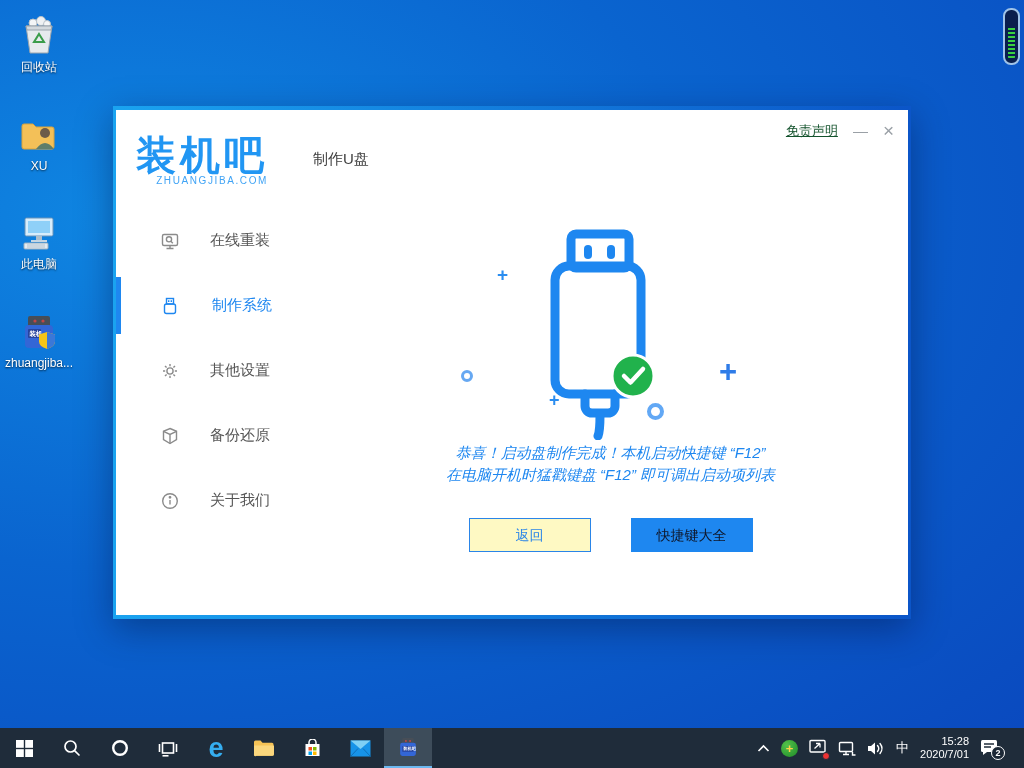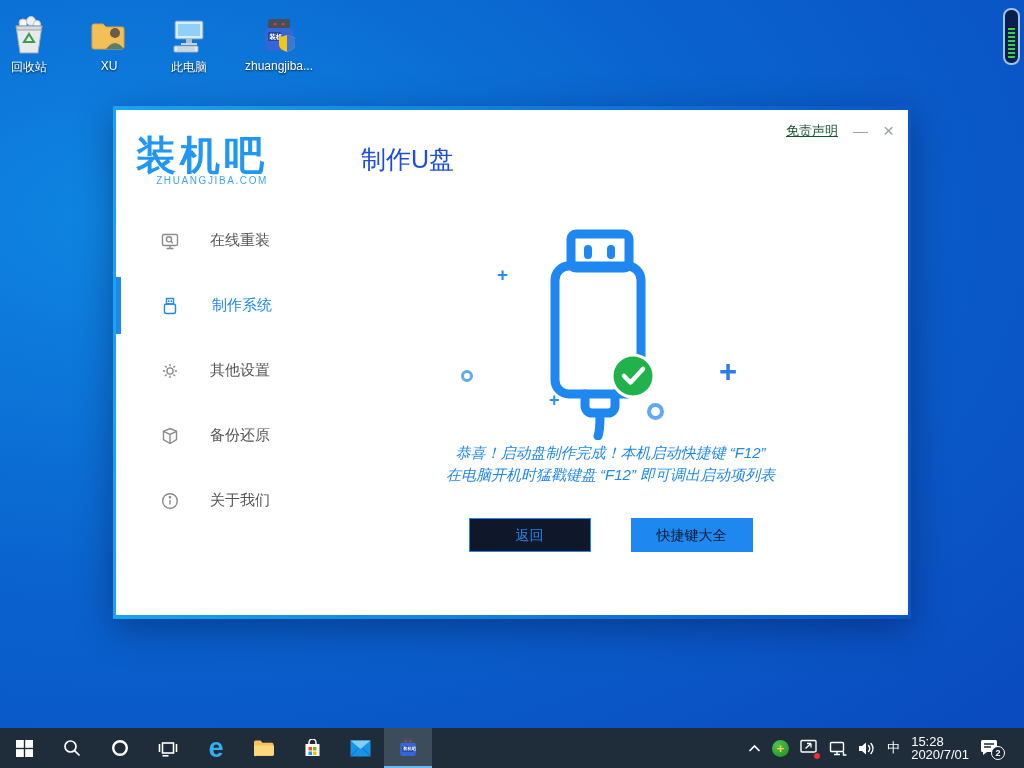--- a/index.html
+++ b/index.html
@@ -4,42 +4,42 @@
 <style>
   * { margin:0; padding:0; box-sizing:border-box; }
   html,body { width:1024px; height:768px; overflow:hidden; }
   body {
     position:relative;
     font-family:"Liberation Sans", sans-serif;
     background: radial-gradient(ellipse at 12% 28%, #0f86e2 0%, #0a64cf 45%, #0a48be 100%);
   }
 
   
-  .desktop-icons { position:absolute; left:8px; top:14px; width:62px; display:flex; flex-direction:row; gap:38px; align-items:flex-start; z-index:1; }
+  .desktop-icons { position:absolute; left:8px; top:14px; width:62px; display:flex; flex-direction:column; gap:38px; align-items:flex-start; z-index:1; }
   .dicon { display:flex; flex-direction:column; align-items:center; gap:3px; width:100%; cursor:default; }
   .dicon-img { width:42px; height:42px; }
   .dicon-label { color:#fff; font-size:12px; text-shadow:0 1px 2px rgba(0,0,0,.75); text-align:center; white-space:nowrap; }
 
   
   .vol-gauge { position:absolute; left:1003px; top:8px; width:17px; height:57px; border:2px solid #9fc3e8; border-radius:8px; background:#0a1f4e; z-index:2; }
   .vol-gauge-fill { position:absolute; left:3px; right:3px; bottom:3px; height:60%;
     background:repeating-linear-gradient(180deg, #39d23f 0 2px, #0a1f4e 2px 4px); border-radius:0 0 5px 5px; }
 
   
   .window-outer { position:absolute; left:113px; top:106px; width:798px; height:513px;
     background:linear-gradient(90deg,#1aa3f0,#0b55c8); padding:4px 3px 4px 3px;
     box-shadow:0 10px 34px rgba(0,10,50,.38); z-index:3; }
   .window { width:100%; height:100%; background:#fff; position:relative; display:flex; flex-direction:column; }
 
   .win-header { height:92px; flex:none; display:flex; align-items:center; position:relative; }
   .logo-block { width:197px; padding-left:20px; padding-top:8px; flex:none; }
   .logo-inner { display:inline-block; }
   .logo-text { font-size:40px; font-weight:700; color:#2196f3; letter-spacing:4px; line-height:44px; }
   .logo-domain { font-size:10px; color:#41a4f5; letter-spacing:1.6px; text-align:right; margin-top:-2px; }
-  .page-title { font-size:25px; color:#1d4ed8; padding-top:6px;margin-left:48px; }
+  .page-title { font-size:15px; color:#404040; padding-top:6px; }
   .titlebar-controls { position:absolute; top:12px; right:14px; display:flex; align-items:center; gap:15px; }
   .disclaimer { color:#14532d; font-size:13px; text-decoration:underline; cursor:pointer; }
   .win-min { color:#9aa0a6; font-size:15px; cursor:pointer; line-height:10px; }
   .win-close { color:#9aa0a6; font-size:19px; cursor:pointer; line-height:14px; }
 
   .win-body { flex:1; display:flex; min-height:0; }
 
   
   .sidebar { width:197px; flex:none; padding-top:6px; }
   .menu-item { height:65px; display:flex; align-items:center; padding-left:44px; gap:30px; position:relative; color:#555; font-size:15px; cursor:pointer; }
@@ -54,33 +54,33 @@
   .plus-1 { left:184px; top:62px; font-size:19px; }
   .plus-2 { left:236px; top:188px; font-size:18px; }
   .plus-3 { left:406px; top:152px; font-size:31px; color:#2f7ce8; }
   .deco-dot { position:absolute; left:148px; top:168px; width:12px; height:12px; border:3.5px solid #66a8f2; border-radius:50%; }
   .deco-ring { position:absolute; left:334px; top:201px; width:17px; height:17px; border:4px solid #62a8f5; border-radius:50%; }
   .usb-graphic { position:absolute; left:212px; top:26px; width:150px; height:212px; }
 
   .msg { position:absolute; top:240px; left:0; right:0; text-align:center; color:#1e87f0; font-size:15px; line-height:22px;font-style:italic; }
   .btn-row { position:absolute; top:316px; left:0; right:0; display:flex; justify-content:center; gap:40px; }
   .btn { width:122px; height:34px; line-height:32px; text-align:center; font-size:14px; cursor:pointer; }
-  .btn-back { background:#0f172a; border:1px solid #2a85e8; color:#2a85e8; }
+  .btn-back { background:#fef9c3; border:1px solid #2a85e8; color:#2a85e8; }
   .btn-primary { background:#1e87f0; border:1px solid #1e87f0; color:#0f172a; }
 
   
   .taskbar { position:absolute; left:0; bottom:0; width:1024px; height:40px; background:#1f2c3a; display:flex; align-items:stretch; z-index:5; }
   .tb-left { display:flex; }
   .tb-btn { width:48px; display:flex; align-items:center; justify-content:center; cursor:pointer; }
   .tb-btn.active { background:#3d4c5a; border-bottom:2px solid #6cb8f0; }
   .edge-e { color:#35aef0; font-size:27px; font-weight:bold; line-height:26px; }
 
   .tb-tray { margin-left:auto; display:flex; align-items:center; gap:11px; padding-right:8px; }
   .tray-ime { color:#fff; font-size:13px; cursor:pointer; }
-  .tray-clock { color:#fff; font-size:13px; line-height:13px; text-align:left; cursor:pointer; }
+  .tray-clock { color:#fff; font-size:11px; line-height:13px; text-align:right; cursor:pointer; }
   .notif-wrap { position:relative; width:20px; height:18px; cursor:pointer; }
   .notif-badge { position:absolute; right:-5px; bottom:-3px; width:14px; height:14px; background:#1b2735; border:1.5px solid #fff; border-radius:50%; color:#fff; font-size:9px; font-weight:bold; display:flex; align-items:center; justify-content:center; }
   .show-desktop { width:5px; border-left:1px solid rgba(255,255,255,.28); cursor:pointer; }
   .green-tray { width:17px; height:17px; border-radius:50%; background:radial-gradient(circle at 35% 30%, #53c24a, #1f8a28); display:flex; align-items:center; justify-content:center; color:#ffd24a; font-size:13px; font-weight:bold; line-height:17px; cursor:pointer; }
   .proj-wrap { position:relative; cursor:pointer; }
   .proj-dot { position:absolute; right:-3px; bottom:-2px; width:8px; height:8px; background:#e33; border-radius:50%; border:1px solid #1f2c3a; }
 </style>
 </head>
 <body>
 

